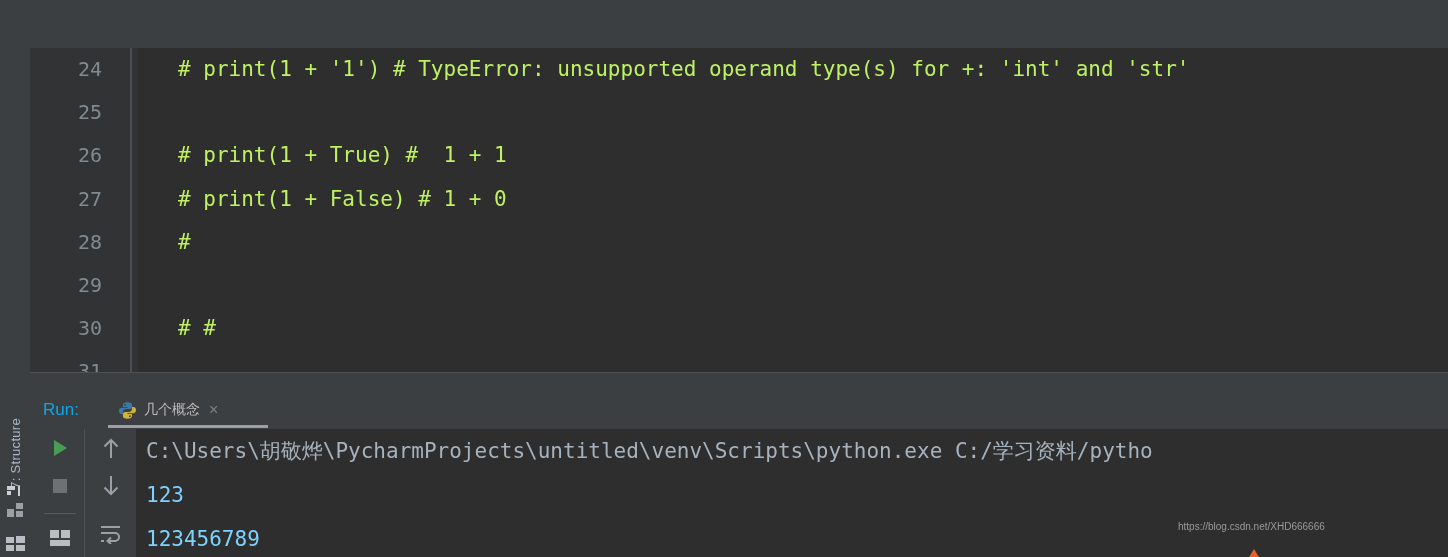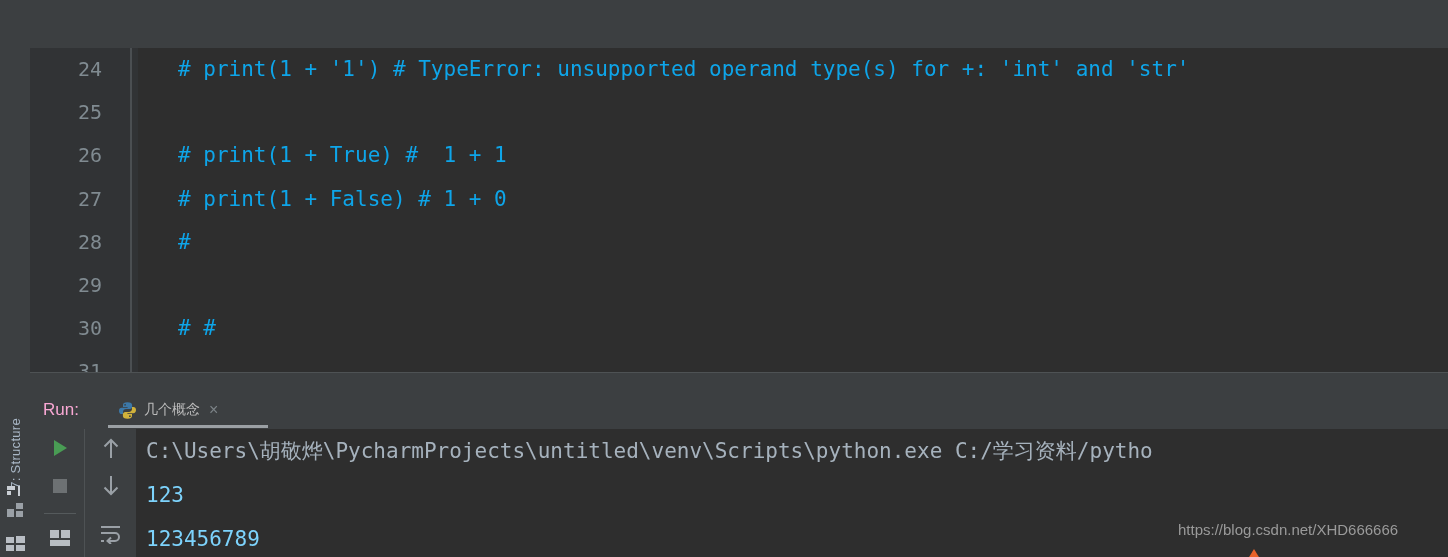--- a/index.html
+++ b/index.html
@@ -162,21 +162,21 @@
   }
   .code-line {
     position: absolute;
     left: 0;
     width: 1310px;
     height: 43.2px;
     line-height: 43.2px;
     white-space: pre;
     font-family: "DejaVu Sans Mono", monospace;
     font-size: 21px;
-    color: #0ea5e9;
+    color: #bef264;
     padding-left: 40px;
     box-sizing: border-box;
     overflow: hidden;
   }
   .editor-bottom-pad {
     position: absolute;
     left: 0;
     top: 345px;
     width: 1418px;
     height: 27px;
@@ -216,21 +216,21 @@
     top: 0;
     width: 1418px;
     height: 38px;
   }
   .run-label {
     position: absolute;
     left: 13px;
     top: 9px;
     font-family: "Liberation Sans", sans-serif;
     font-size: 17px;
-    color: #f9a8d4;
+    color: #0ea5e9;
   }
   .run-tab {
     position: absolute;
     left: 78px;
     top: 0;
     height: 38px;
     display: flex;
     align-items: center;
     padding: 0 8px 0 10px;
     box-sizing: border-box;
@@ -324,21 +324,21 @@
   }
   .c-cmd { color: #a6b2bd; }
   .c-out { color: #7dd3fc; }
 
   
   .watermark {
     position: absolute;
     left: 1178px;
     top: 521px;
     font-family: "Liberation Sans", sans-serif;
-    font-size: 15px;
+    font-size: 10px;
     color: #9a9a9a;
     white-space: nowrap;
   }
   .orange-mark {
     position: absolute;
     left: 1232px;
     top: 546px;
     width: 40px;
     height: 16px;
     overflow: hidden;

